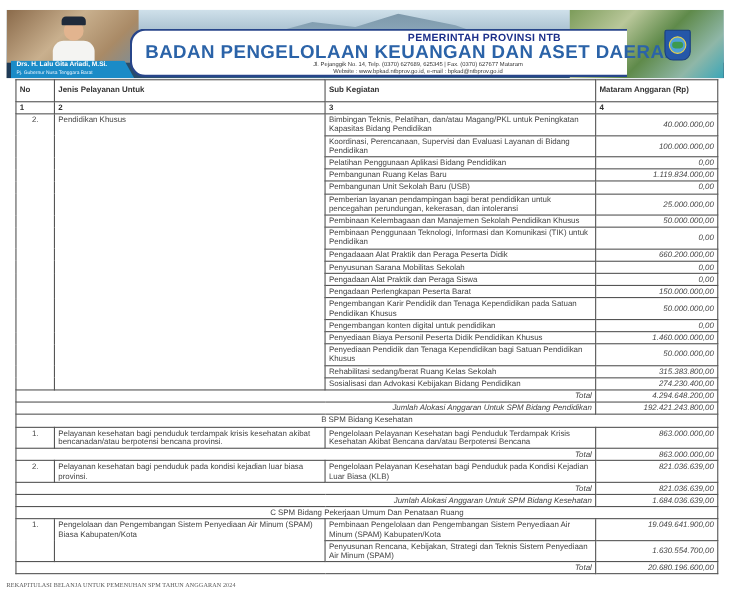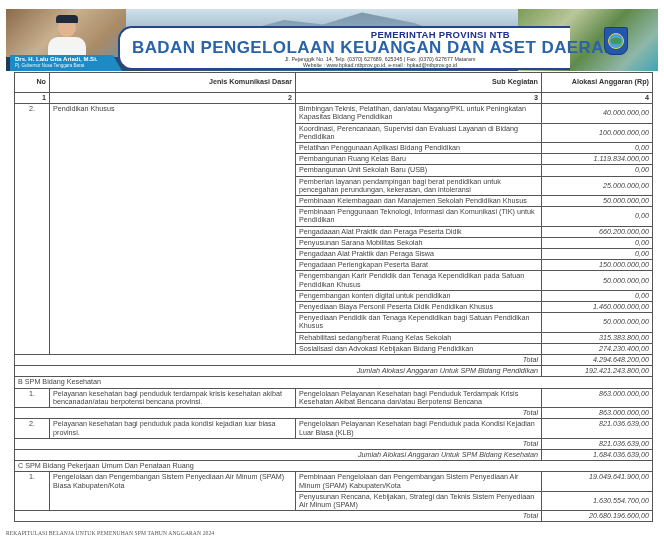--- a/index.html
+++ b/index.html
@@ -25,25 +25,25 @@
     border-radius:14px 0 0 14px;border:2px solid #27458a;border-right:none;}
   .t1{position:absolute;left:0;width:100%;top:1px;text-align:right;padding-right:60px;box-sizing:border-box;font-size:9.5px;font-weight:bold;color:#1c2f8a;letter-spacing:.3px;}
   .t2{position:absolute;left:12px;top:10px;font-size:17px;font-weight:bold;color:#2b63a8;letter-spacing:.4px;white-space:nowrap;}
   .t3{position:absolute;left:0;width:100%;top:28px;text-align:center;padding-left:70px;box-sizing:border-box;font-size:5.3px;color:#333;white-space:nowrap;line-height:6px;}
   .logo{position:absolute;left:598px;top:18px;width:22px;height:26px;background:#2557a8;border:1px solid #1a3f80;border-radius:2px 2px 8px 8px;}
   .logo .ring{position:absolute;left:3px;top:5px;width:14px;height:14px;border-radius:50%;border:1.5px solid #e9d24a;background:#4fa0d8;}
   .logo .land{position:absolute;left:6px;top:10px;width:10px;height:6px;background:#3d9a4e;border-radius:3px;}
 
   table.main{position:absolute;left:14px;top:72px;width:638px;border-collapse:collapse;table-layout:fixed;font-size:7.2px;color:#444;}
   table.main td, table.main th{border:1px solid #555;padding:1px 3px;vertical-align:top;line-height:8.2px;}
-  table.main th{font-weight:bold;text-align:right;vertical-align:middle;color:#333;}
+  table.main th{font-weight:bold;text-align:left;vertical-align:middle;color:#333;}
   .c{text-align:center;}
   .r{text-align:right;font-style:italic;}
   .mid{vertical-align:middle !important;}
-  .sect td{font-weight:normal;}
+  .sect td{font-weight:normal;text-align:center;}
   .footer{position:absolute;left:6px;top:530px;font-family:"Liberation Serif",serif;font-size:5.6px;color:#555;letter-spacing:.1px;}
 </style>
 </head>
 <body>
 
 <div class="banner">
   <div class="left-img"></div>
   <div class="mount"></div>
   <div class="sea"></div>
   <div class="right-img"></div>
@@ -73,23 +73,23 @@
 <table class="main">
   <colgroup>
     <col style="width:35px">
       <col style="width:246px">
       <col style="width:246px">
       <col style="width:111px">
   </colgroup>
   <tbody>
       <tr>
     <th style="height:17px">No</th>
-    <th>Jenis Komunikasi Dasar</th>
+    <th>Jenis Pelayanan Untuk</th>
     <th>Sub Kegiatan</th>
-    <th>Alokasi Anggaran (Rp)</th>
+    <th>Mataram Anggaran (Rp)</th>
   </tr>
   <tr>
     <th>1</th>
     <th>2</th>
     <th>3</th>
     <th>4</th>
   </tr>
 
   <tr>
     <td class="c" rowspan="18">2.</td>

